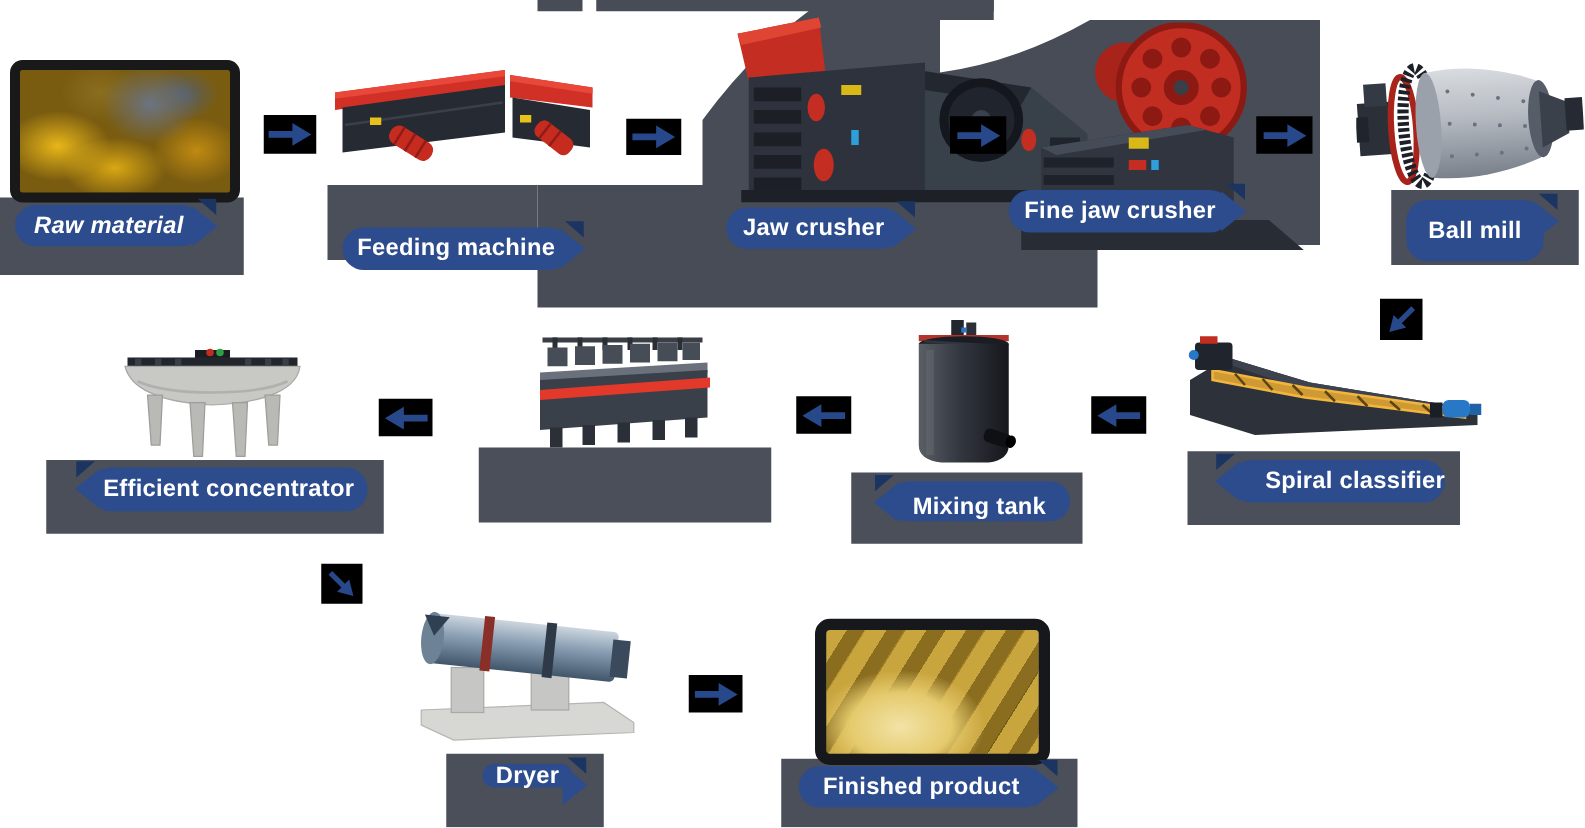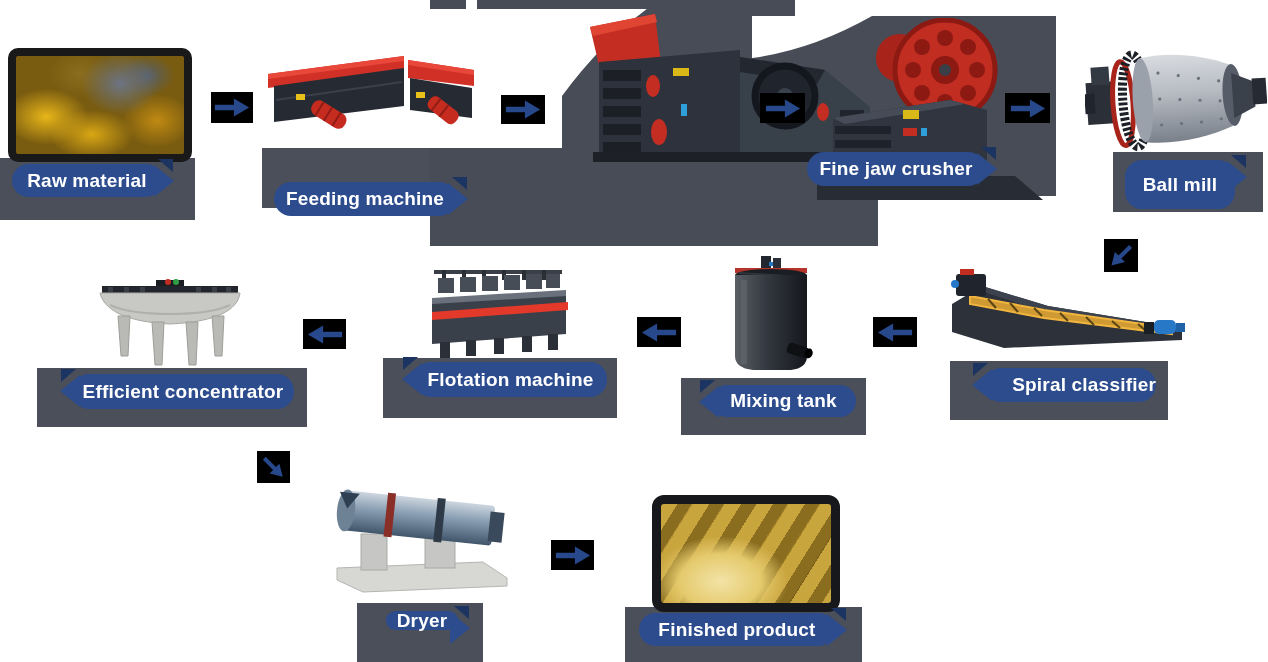--- a/index.html
+++ b/index.html
@@ -310,40 +310,40 @@
     <g transform="rotate(6 85 40)">
       <rect x="10" y="14" width="150" height="40" rx="4" fill="url(#dryGrad)"></rect>
       <ellipse cx="12" cy="34" rx="9" ry="21" fill="#6e8296"></ellipse>
       <path d="M4,16 L24,16 L13,32 Z" fill="#2f4052"></path>
       <rect x="52" y="12" width="8" height="44" fill="#8a2f28"></rect>
       <rect x="102" y="12" width="8" height="44" fill="#2e3a47"></rect>
       <rect x="156" y="20" width="14" height="30" fill="#3a4a5c"></rect>
     </g>
   </svg>
 
-  <div class="pill point-right" style="left:12px;top:164px;width:150px;height:33px;">
+  <div class="pill point-right" style="left:12px;top:164px;width:150px;height:33px;font-style:italic;">
     <span class="lbl">Raw material</span>
   </div>
   <div class="pill point-right" style="left:274px;top:155px;width:182px;height:34px;margin-top:27px;">
     <span class="lbl">Feeding machine</span>
   </div>
+  <div class="pill point-right" style="left:581px;top:166px;width:140px;height:33px;">
+    <span class="lbl">Jaw crusher</span>
+  </div>
   <div class="pill point-right" style="left:807px;top:152px;width:178px;height:34px;">
     <span class="lbl">Fine jaw crusher</span>
   </div>
   <div class="pill point-right" style="left:1125px;top:160px;width:110px;height:49px;">
     <span class="lbl">Ball mill</span>
   </div>
   <div class="pill point-left" style="left:984px;top:368px;width:172px;height:34px;justify-content:flex-end;">
     <span class="lbl">Spiral classifier</span>
   </div>
-  <div class="pill point-left" style="left:711px;top:385px;width:145px;height:32px;">
+  <div class="pill point-left" style="left:711px;top:385px;width:145px;height:32px;align-items:flex-end;">
     <span class="lbl">Mixing tank</span>
-  </div>
-  <div class="pill point-left" style="left:414px;top:362px;width:193px;height:35px;">
-    <span class="lbl">Flotation machine</span>
   </div>
   <div class="pill point-left" style="left:72px;top:374px;width:222px;height:35px;text-align:center;">
     <span class="lbl">Efficient concentrator</span>
   </div>
   <div class="pill point-right" style="left:386px;top:611px;width:72px;height:19px;">
     <span class="lbl">Dryer</span>
   </div>
   <div class="pill point-right" style="left:639px;top:613px;width:196px;height:33px;align-items:center;">
     <span class="lbl">Finished product</span>
   </div>

